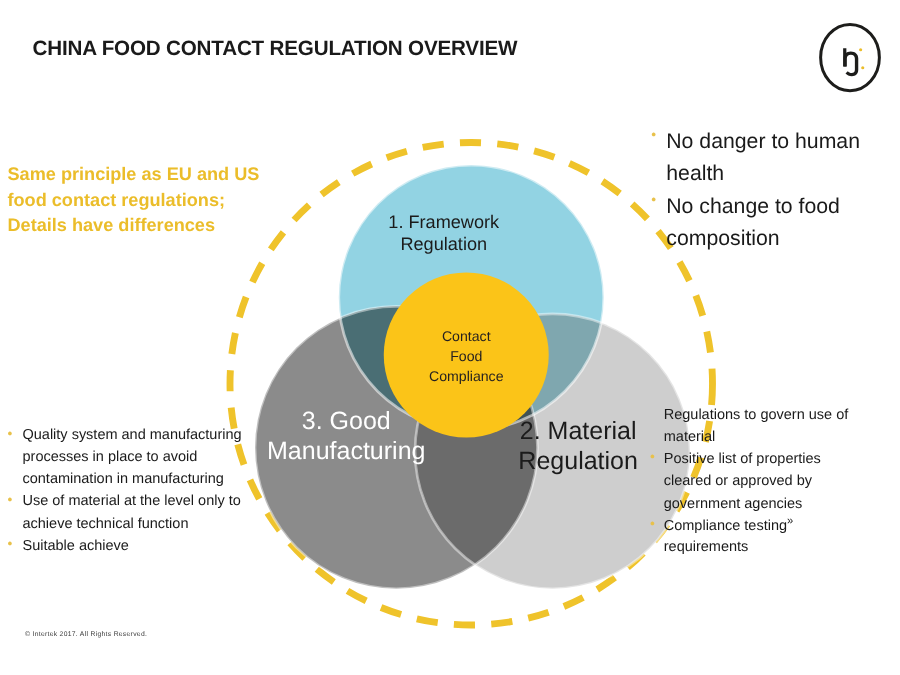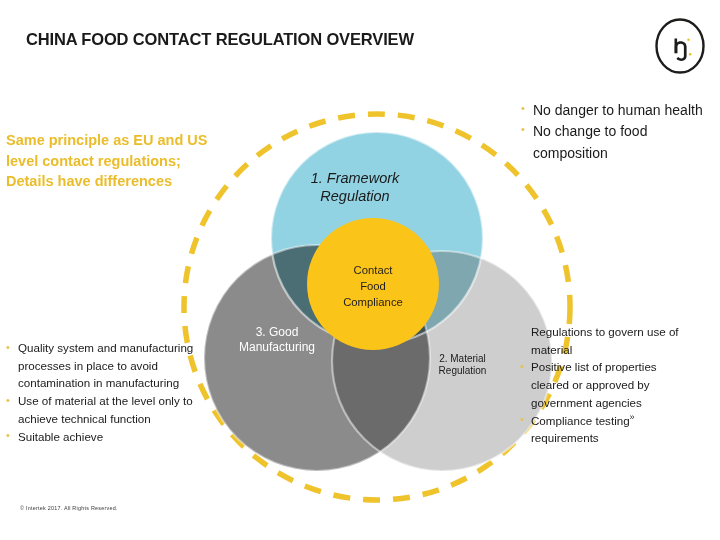--- a/index.html
+++ b/index.html
@@ -62,35 +62,33 @@
     position: absolute;
     text-align: center;
     line-height: 1.22;
     color: #1b1b1b;
   }
   #label-framework {
     left: 258px;
     top: 170px;
     width: 194px;
     font-size: 14.5px;
-    font-style: italic;
   }
   #label-gmp {
     left: 200px;
     top: 325px;
     width: 154px;
-    font-size: 12px;
+    font-size: 20px;
     color: #ffffff;
   }
   #label-material {
     left: 395px;
     top: 333px;
     width: 135px;
-    font-size: 10px;
-    margin-top: 20px;
+    font-size: 20px;
   }
   #label-center {
     left: 322px;
     top: 262px;
     width: 102px;
     font-size: 11.3px;
     line-height: 1.42;
     color: #231f20;
   }
 
@@ -127,21 +125,21 @@
     color: #E8C14A;
     font-size: 11px;
     line-height: inherit;
   }
   .bullets li.nobullet::before { content: ""; }
 
   #bullets-top-right {
     left: 521px;
     top: 100px;
     width: 200px;
-    font-size: 14px;
+    font-size: 17px;
     line-height: 1.53;
   }
   #bullets-bottom-left {
     left: 6px;
     top: 339px;
     width: 208px;
     font-size: 11.6px;
     line-height: 1.53;
   }
   #bullets-bottom-right {
@@ -249,21 +247,21 @@
   </div>
 
   <div class="venn-label" id="label-center">
     <div>Contact</div>
     <div>Food</div>
     <div>Compliance</div>
   </div>
 
   <div id="yellow-note">
     <div>Same principle as EU and US</div>
-    <div>level contact regulations;</div>
+    <div>food contact regulations;</div>
     <div>Details have differences</div>
   </div>
 
   <ul class="bullets" id="bullets-top-right">
     <li>No danger to human health</li>
     <li>No change to food composition</li>
   </ul>
 
   <ul class="bullets" id="bullets-bottom-left">
     <li>Quality system and manufacturing processes in place to avoid contamination in manufacturing</li>

